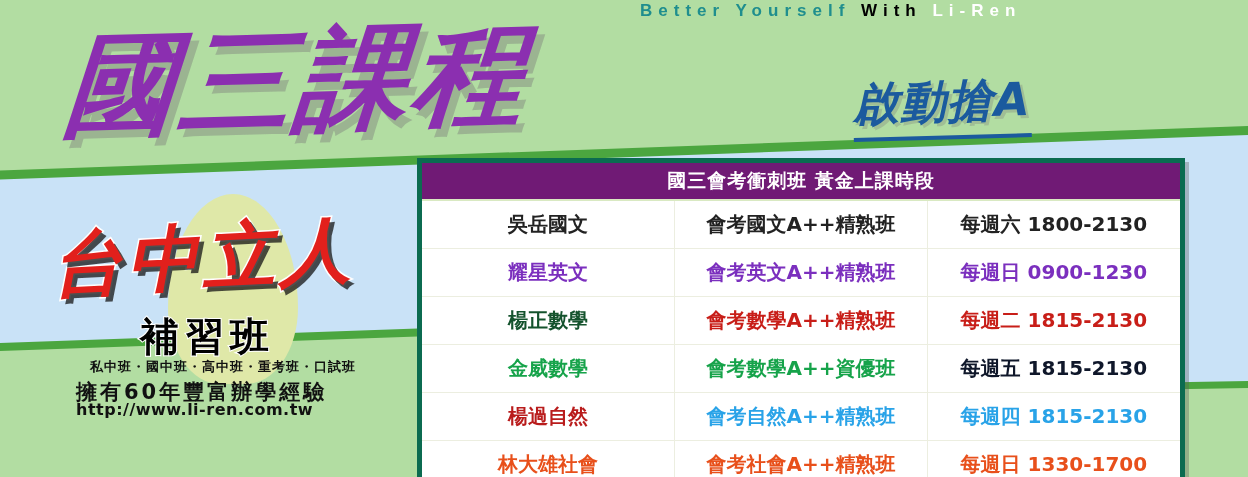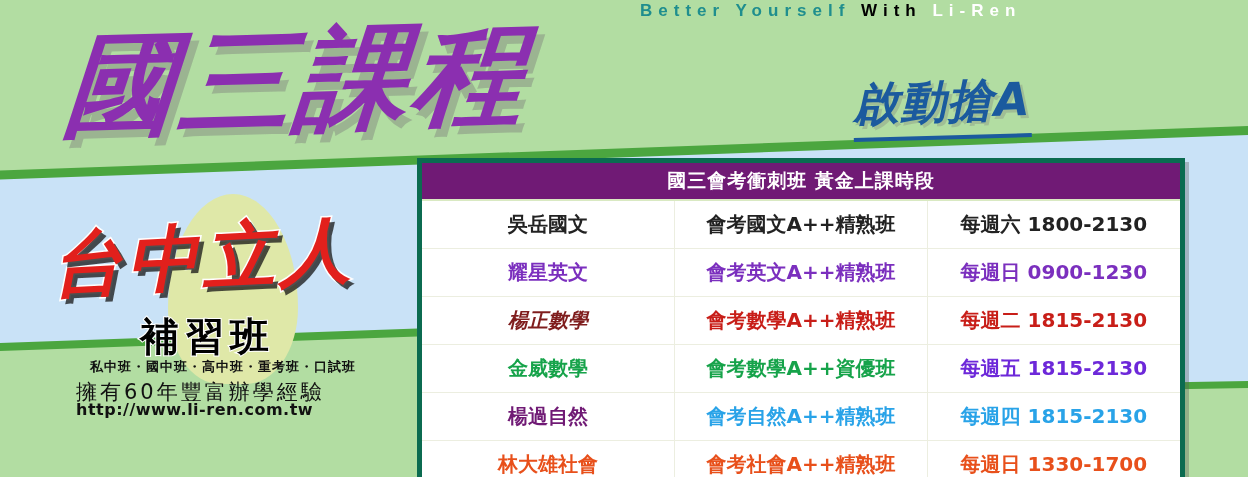--- a/index.html
+++ b/index.html
@@ -189,21 +189,21 @@
     color: #111111;
     letter-spacing: 1px;
     white-space: nowrap;
     font-family: "DejaVu Sans", sans-serif;
   }
   .logo-exp {
     position: absolute;
     left: 76px;
     top: 378px;
     font-size: 21px;
-    font-weight: normal;
+    font-weight: bold;
     color: #111111;
     letter-spacing: 3px;
     white-space: nowrap;
     font-family: "DejaVu Sans", sans-serif;
   }
   .logo-url {
     position: absolute;
     left: 76px;
     top: 400px;
     font-size: 16px;
@@ -298,31 +298,31 @@
             <td class="c0" style="color: rgb(34, 34, 34);">吳岳國文</td>
             <td class="c1" style="color: rgb(34, 34, 34);">會考國文A++精熟班</td>
             <td class="c2" style="color: rgb(34, 34, 34);">每週六 1800-2130</td>
           </tr>
           <tr class="row-1">
             <td class="c0" style="color: rgb(123, 47, 190);">耀星英文</td>
             <td class="c1" style="color: rgb(123, 47, 190);">會考英文A++精熟班</td>
             <td class="c2" style="color: rgb(123, 47, 190);">每週日 0900-1230</td>
           </tr>
           <tr class="row-2">
-            <td class="c0" style="color: #7f1d1d; font-style: italic;">楊正數學</td>
+            <td class="c0" style="color: #14532d;">楊正數學</td>
             <td class="c1" style="color: rgb(200, 30, 24);">會考數學A++精熟班</td>
             <td class="c2" style="color: rgb(200, 30, 24);">每週二 1815-2130</td>
           </tr>
           <tr class="row-3">
             <td class="c0" style="color: rgb(22, 163, 74); margin-left: 44px;">金威數學</td>
             <td class="c1" style="color: rgb(22, 163, 74);">會考數學A++資優班</td>
-            <td class="c2" style="color: #6d28d9; margin-left: 18px;">每週五 1815-2130</td>
+            <td class="c2" style="color: #0f172a; margin-left: 18px;">每週五 1815-2130</td>
           </tr>
           <tr class="row-4">
-            <td class="c0" style="color: #701a75;">楊過自然</td>
+            <td class="c0" style="color: #b91c1c;">楊過自然</td>
             <td class="c1" style="color: rgb(41, 163, 232);">會考自然A++精熟班</td>
             <td class="c2" style="color: rgb(41, 163, 232);">每週四 1815-2130</td>
           </tr>
           <tr class="row-5">
             <td class="c0" style="color: rgb(232, 80, 27);">林大雄社會</td>
             <td class="c1" style="color: rgb(232, 80, 27);">會考社會A++精熟班</td>
             <td class="c2" style="color: rgb(232, 80, 27);">每週日 1330-1700</td>
           </tr>
         </tbody>
     </table>

